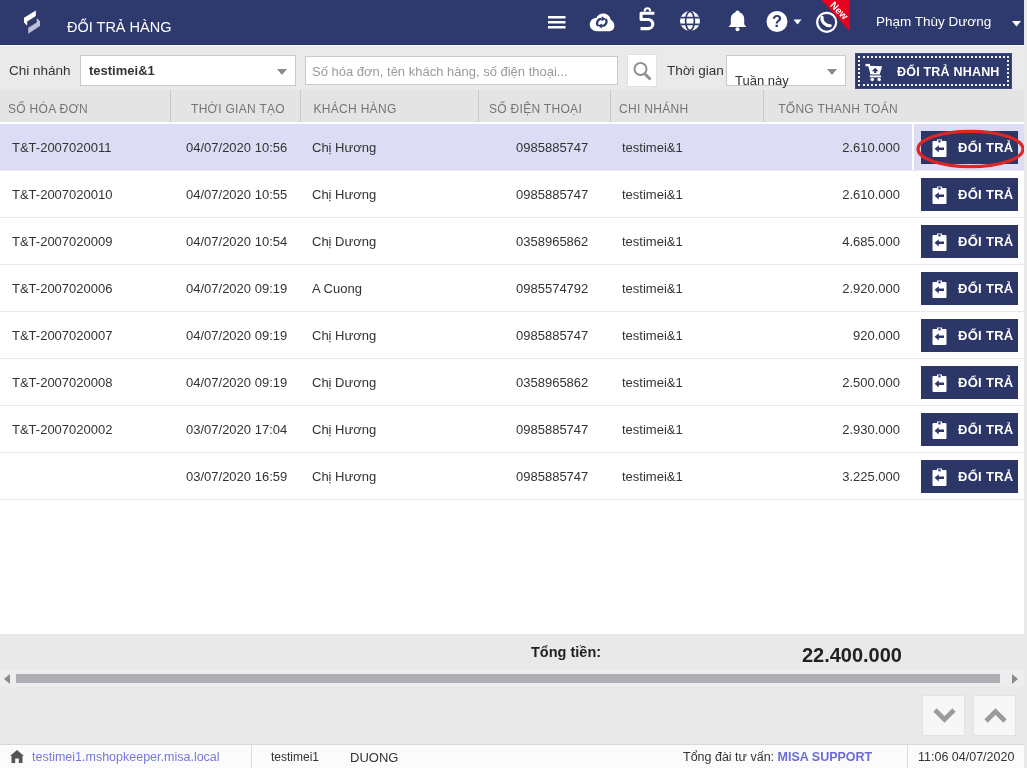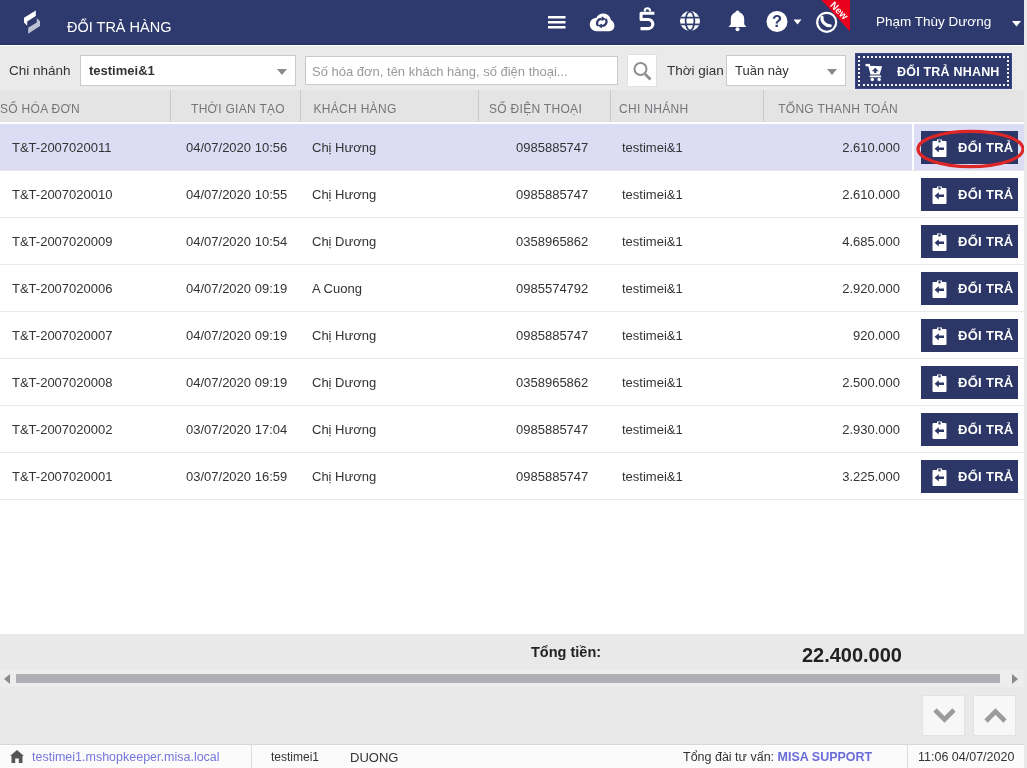--- a/index.html
+++ b/index.html
@@ -136,38 +136,38 @@
       <span>Số hóa đơn, tên khách hàng, số điện thoại...</span>
     </div>
   <div id="searchbtn">
     <svg style="position:absolute;left:4px;top:5px" width="22" height="24" viewBox="0 0 22 24">
       <circle cx="8.5" cy="9" r="6" fill="none" stroke="#8f8f8f" stroke-width="2"></circle>
       <line x1="13" y1="14" x2="18.5" y2="19.5" stroke="#8f8f8f" stroke-width="2.8"></line>
     </svg>
   </div>
   <span class="flabel" style="left:667px">Thời gian</span>
   <div class="selbox" style="left:726px; width:120px;">
-    <span style="position:absolute;left:8px;top:7px;">Tuần này</span>
+    <span style="position:absolute;left:8px;top:17px;">Tuần này</span>
     <div class="selcaret" style="right:8px"></div>
   </div>
   <div id="quickbtn">
     <div class="inner"></div>
     <svg class="abs" style="left:9px;top:9px" width="20" height="19" viewBox="0 0 22 21">
       <rect x="0.5" y="1" width="5" height="2.6" fill="#fff"></rect>
       <path fill="#fff" d="M3.5,3 L18.9,3.6 L16.2,12.8 L6,12.8 Z M7.5,9.2 L10,9.2 L10,11 L12.5,11 L12.5,9.2 L15,9.2 L11.2,5.2 Z" fill-rule="evenodd"></path>
       <rect x="5.2" y="13.8" width="12.5" height="2" fill="#fff"></rect>
       <circle cx="8" cy="18.3" r="1.9" fill="#fff"></circle>
       <circle cx="15.6" cy="18.3" r="1.9" fill="#fff"></circle>
     </svg>
     <span class="txt">ĐỔI TRẢ NHANH</span>
   </div>
 </div>
 
 <div id="thead">
-  <div class="th first" style="left:0; width:170px; padding-left:0;">SỐ HÓA ĐƠN</div>
+  <div class="th first" style="left:8px; width:170px; padding-left:0;">SỐ HÓA ĐƠN</div>
   <div class="th" style="left:300px; width:178px; padding-left:12.5px;">KHÁCH HÀNG</div>
   <div class="th" style="left:170px; width:130px; padding-left:20px;">THỜI GIAN TẠO</div>
   <div class="th" style="left:478px; width:132px; padding-left:10px;">SỐ ĐIỆN THOẠI</div>
   <div class="th" style="left:610px; width:153px; padding-left:8px;">CHI NHÁNH</div>
   <div class="th" style="left:763px; width:143px; text-align:right; padding-right:8px;">TỔNG THANH TOÁN</div>
 </div>
 
 <div id="rows">
   <div class="row hl">
     <span class="cell c1">T&amp;T-2007020011</span>
@@ -282,21 +282,20 @@
     <div class="rowbtn">
         <svg style="position:absolute;left:11px;top:8px" width="15" height="18" viewBox="0 0 15 18">
       <path fill="#fff" d="M5,0.5 L10,0.5 L10,2 L13.5,2 Q14.5,2 14.5,3 L14.5,17 Q14.5,18 13.5,18 L1.5,18 Q0.5,18 0.5,17 L0.5,3 Q0.5,2 1.5,2 L5,2 Z"></path>
       <rect x="6.4" y="1.2" width="2.2" height="2.2" fill="#2c3768"></rect>
       <polygon fill="#2c3768" points="6.8,6.2 6.8,8.6 12,8.6 12,11 6.8,11 6.8,13.4 2.6,9.8"></polygon>
     </svg>
         <span class="btxt">ĐỔI TRẢ</span>
       </div>
   </div>
   <div class="row">
-    <span class="cell c1">T&amp;T-2007020001</span>
       <span class="cell c2">03/07/2020 16:59</span>
       <span class="cell c3">Chị Hương</span>
       <span class="cell c4">0985885747</span>
       <span class="cell c5">testimei&amp;1</span>
       <span class="cell c6">3.225.000</span>
     <div class="vline"></div>
     <div class="rowbtn">
         <svg style="position:absolute;left:11px;top:8px" width="15" height="18" viewBox="0 0 15 18">
       <path fill="#fff" d="M5,0.5 L10,0.5 L10,2 L13.5,2 Q14.5,2 14.5,3 L14.5,17 Q14.5,18 13.5,18 L1.5,18 Q0.5,18 0.5,17 L0.5,3 Q0.5,2 1.5,2 L5,2 Z"></path>
       <rect x="6.4" y="1.2" width="2.2" height="2.2" fill="#2c3768"></rect>

